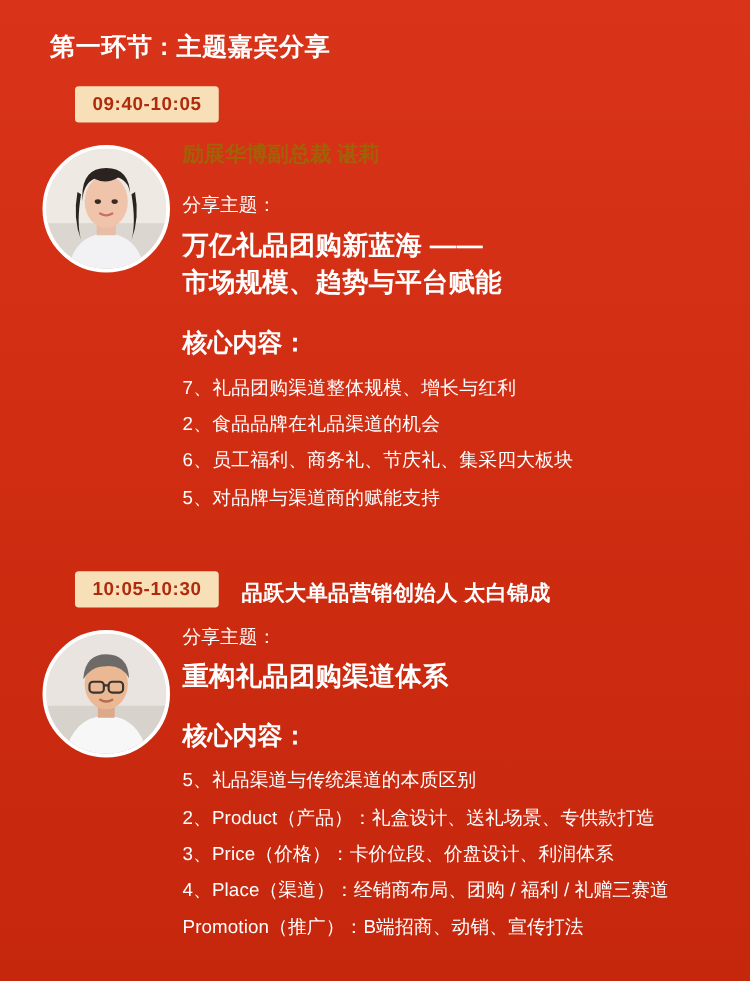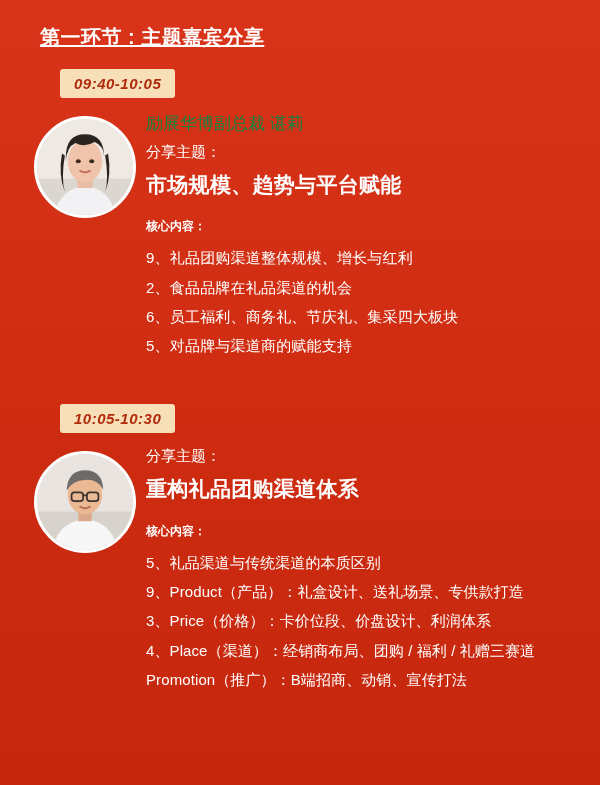--- a/index.html
+++ b/index.html
@@ -23,36 +23,34 @@
     padding: 18px 24px 0 24px;
   }
 
   
   .section-title {
     font-size: 20px;
     font-weight: bold;
     letter-spacing: 0.5px;
     color: #ffffff;
     margin: 6px 0 0 16px;
-    text-decoration: underline;
   }
 
   
   .block {
     position: relative;
     margin-top: 18px;
   }
   .block-2 { margin-top: 44px; }
 
   .time-row {
     display: flex;
     align-items: flex-end;
     gap: 18px;
     margin-left: 36px;
-    font-style: italic;
   }
   .time-pill {
     background: #f7e0b8;
     color: #b02a0c;
     font-size: 15px;
     font-weight: bold;
     padding: 6px 14px;
     border-radius: 3px;
     letter-spacing: 0.5px;
     white-space: nowrap;
@@ -93,38 +91,38 @@
   }
   .portrait svg { display: block; width: 100%; height: 100%; }
 
   .text-col {
     flex: 1 1 auto;
     padding-right: 8px;
   }
 
   .speaker {
     font-size: 17px;
-    font-weight: normal;
-    color: #15803d;
-    margin-bottom: 8px;
+    font-weight: bold;
+    color: #a16207;
+    margin-bottom: 20px;
   }
   .sub-label {
     font-size: 15px;
     color: #ffffff;
     margin-bottom: 8px;
   }
   .topic-line {
     font-size: 21px;
     font-weight: bold;
     color: #ffffff;
     line-height: 1.45;
     letter-spacing: 0.3px;
   }
   .core-label {
-    font-size: 12px;
+    font-size: 20px;
     font-weight: bold;
     color: #ffffff;
     margin: 18px 0 8px 0;
   }
   .bullets {
     list-style: none;
     margin: 0;
     padding: 0;
   }
   .bullets li {
@@ -171,37 +169,39 @@
               <ellipse cx="57" cy="44" rx="2.6" ry="2" fill="#3a2a22"></ellipse>
               <path d="M45 54 Q50 57 55 54" stroke="#c9705f" stroke-width="2" fill="none" stroke-linecap="round"></path>
             </g>
           </svg>
         </div>
       </div>
 
       <div class="text-col">
         <div class="speaker">励展华博副总裁  谌莉</div>
         <div class="sub-label">分享主题：</div>
+        <div class="topic-line">万亿礼品团购新蓝海 ——</div>
         <div class="topic-line">市场规模、趋势与平台赋能</div>
 
         <div class="core-label">核心内容：</div>
         <ul class="bullets">
-          <li>9、礼品团购渠道整体规模、增长与红利</li>
+          <li>7、礼品团购渠道整体规模、增长与红利</li>
           <li>2、食品品牌在礼品渠道的机会</li>
           <li>6、员工福利、商务礼、节庆礼、集采四大板块</li>
           <li>5、对品牌与渠道商的赋能支持</li>
         </ul>
       </div>
     </div>
   </div>
 
   <div class="block block-2 b2">
 
     <div class="time-row">
       <span class="time-pill">10:05-10:30</span>
+      <span class="headline-sm">品跃大单品营销创始人  太白锦成</span>
     </div>
 
     <div class="body-row">
       <div class="portrait-col">
         <div class="portrait">
           <svg viewBox="0 0 100 100">
             <defs>
               <clipPath id="c2">
                   <circle cx="50" cy="50" r="50"></circle>
                 </clipPath>
@@ -222,21 +222,21 @@
         </div>
       </div>
 
       <div class="text-col">
         <div class="sub-label">分享主题：</div>
         <div class="topic-line">重构礼品团购渠道体系</div>
 
         <div class="core-label">核心内容：</div>
         <ul class="bullets">
           <li>5、礼品渠道与传统渠道的本质区别</li>
-          <li>9、Product（产品）：礼盒设计、送礼场景、专供款打造</li>
+          <li>2、Product（产品）：礼盒设计、送礼场景、专供款打造</li>
           <li>3、Price（价格）：卡价位段、价盘设计、利润体系</li>
           <li>4、Place（渠道）：经销商布局、团购 / 福利 / 礼赠三赛道</li>
           <li>Promotion（推广）：B端招商、动销、宣传打法</li>
         </ul>
       </div>
     </div>
   </div>
 
 </div>
 

